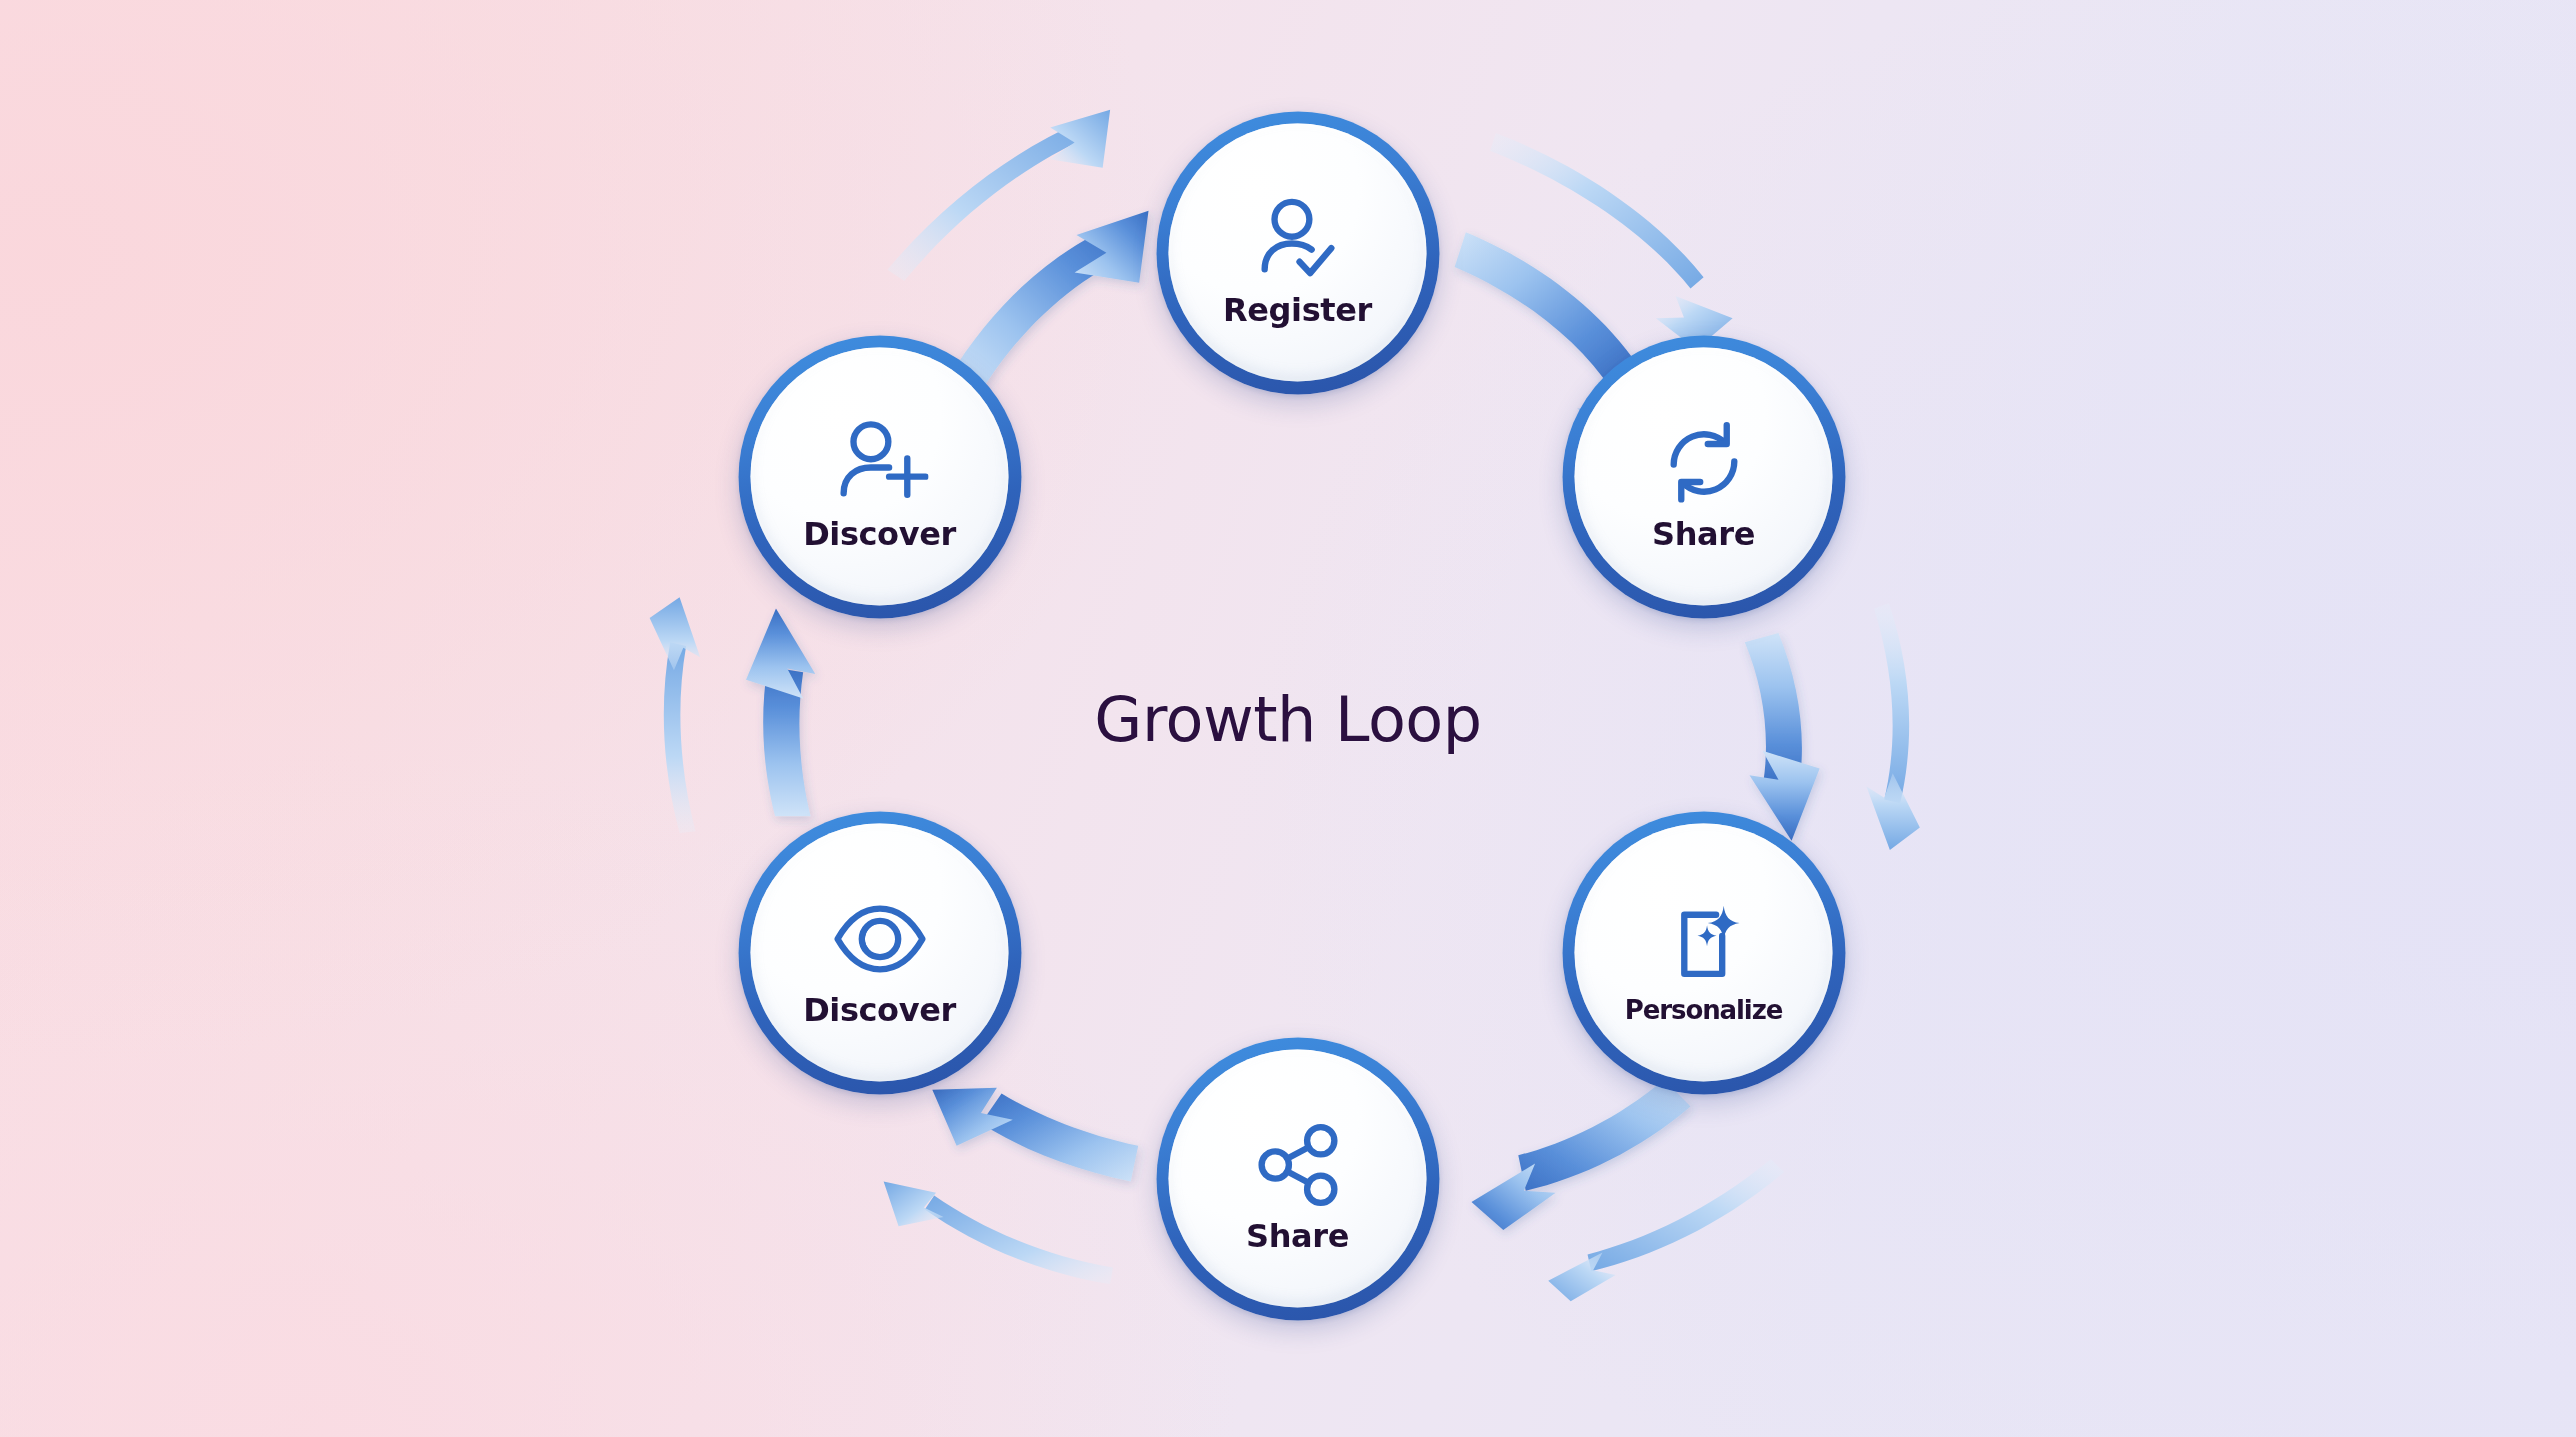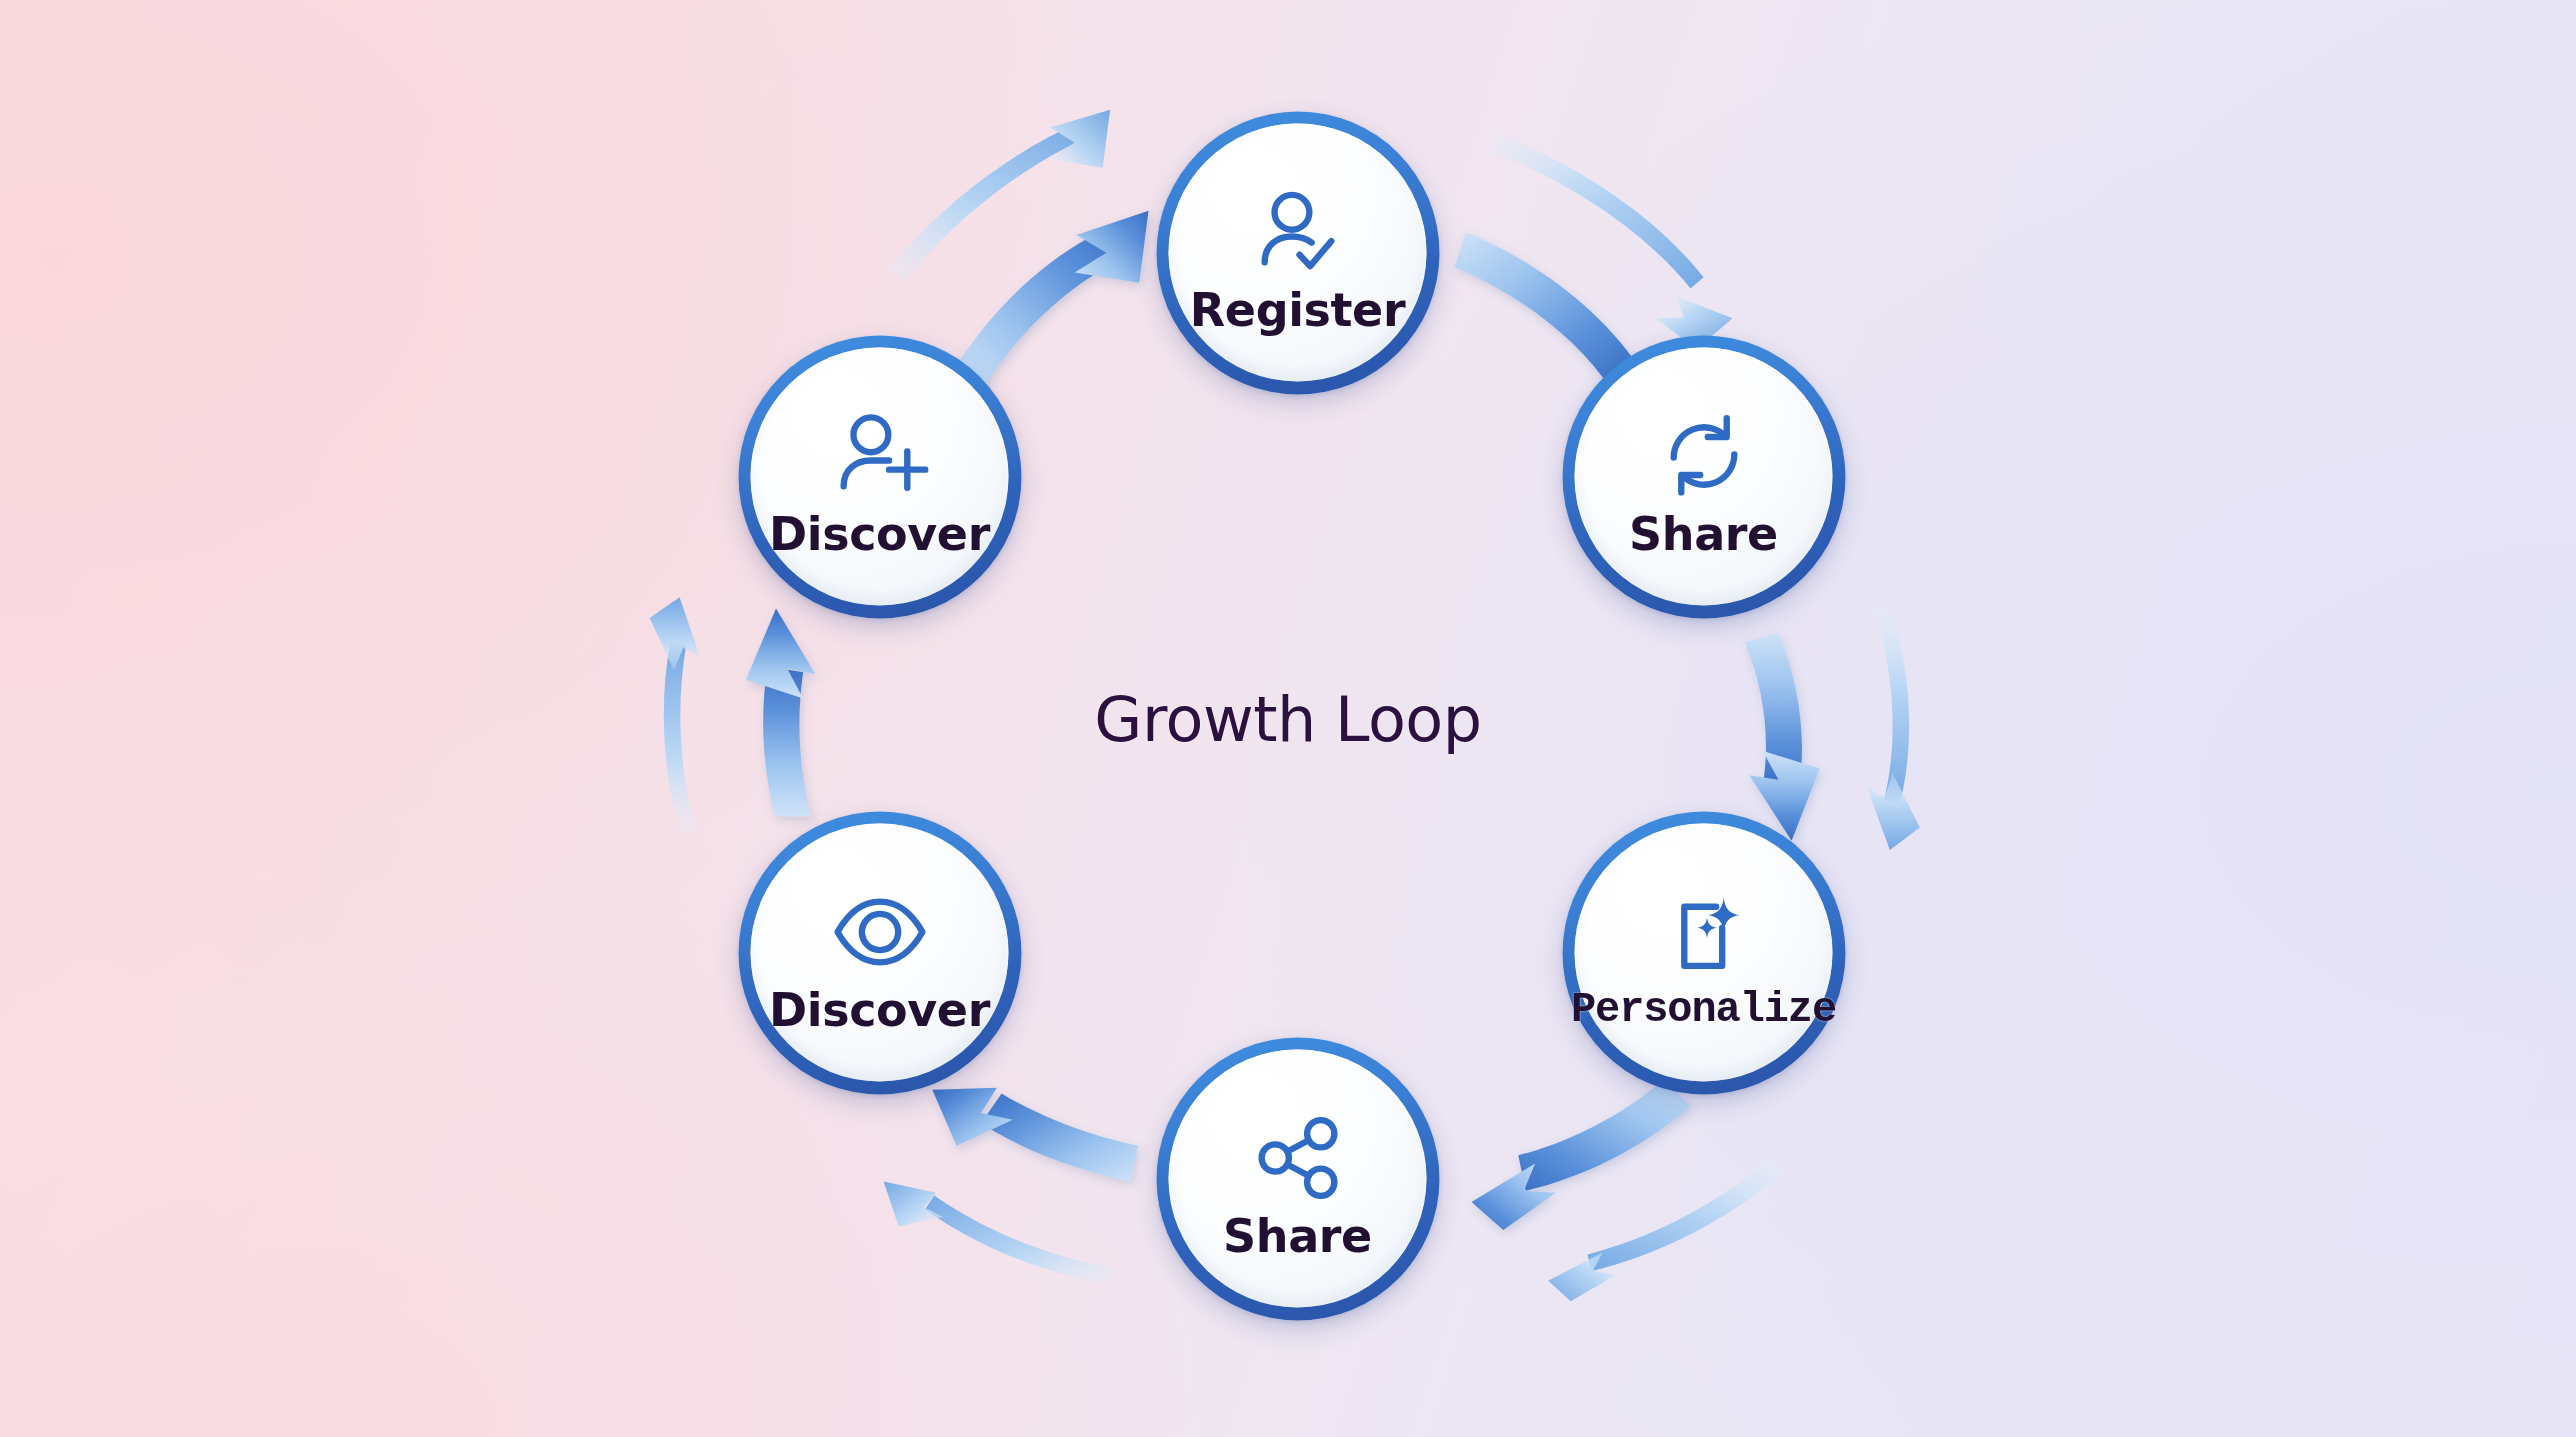--- a/index.html
+++ b/index.html
@@ -94,29 +94,29 @@
   .node-icon {
     width: 97px;
     height: 97px;
     margin-top: 11.2px;
     margin-bottom: 5.6px;
     display: block;
   }
   .node-icon svg { display:block; width:100%; height:100%; }
   .node-label {
     font-family: "DejaVu Sans", sans-serif;
-    font-size: 46px;
+    font-size: 32px;
     font-weight: bold;
     color: #221033;
     letter-spacing: -0.4px;
     white-space: nowrap;
     text-shadow: 0 0.9px 1.9px rgba(255,255,255,0.9);
     line-height: 1;
   }
-  .node-label.wide { font-size: 42px; letter-spacing: -1.1px; font-family: Liberation Mono, monospace; }
+  .node-label.wide { font-size: 26px; letter-spacing: -1.1px; }
 </style>
 </head>
 <body>
 
 <div id="stage">
 
   <svg id="arrow-layer" viewBox="0 0 2752 1536" xmlns="http://www.w3.org/2000/svg">
     <defs>
 
       <linearGradient id="gA" x1="0" y1="1" x2="1" y2="0">

